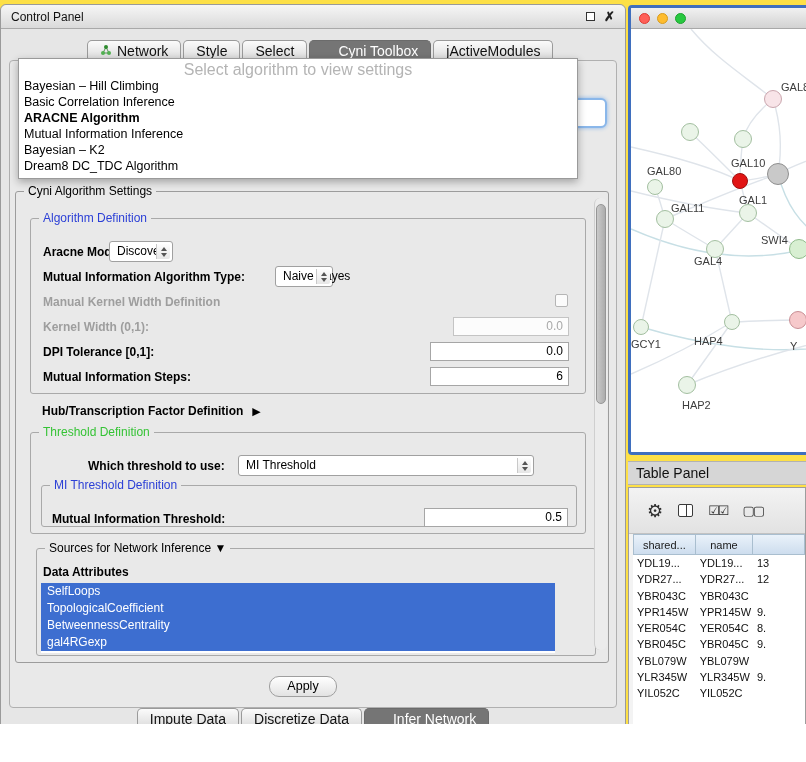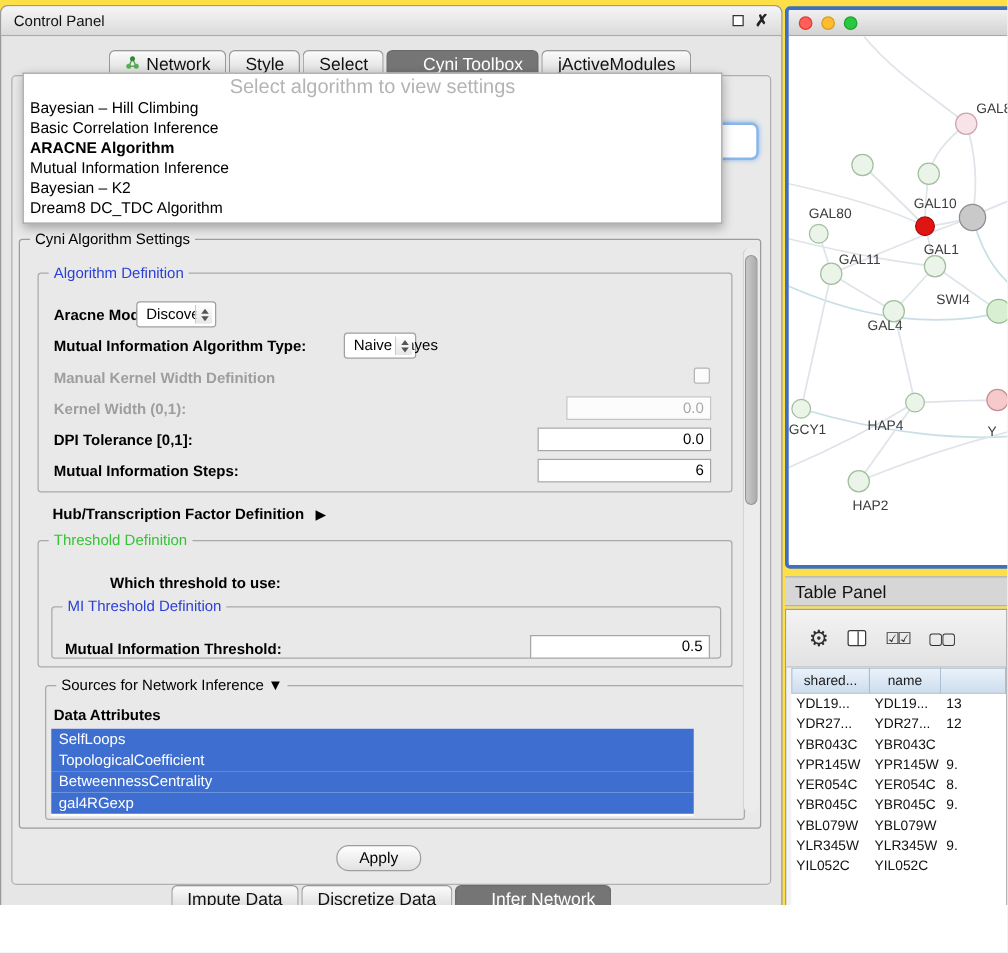--- a/index.html
+++ b/index.html
@@ -236,20 +236,27 @@
 
       <div class="hub-row">
         <span class="blabel">Hub/Transcription Factor Definition</span>
         <span class="hub-arrow">▶</span>
       </div>
 
       <div class="tgroup fs-threshold">
         <span class="tg-title green">Threshold Definition</span>
 
         <span class="blabel lw">Which threshold to use:</span>
+        <div class="combo c3">
+          <span class="combo-val">MI Threshold</span>
+          <span class="stepper">
+              <i class="up"></i>
+              <i class="dn"></i>
+            </span>
+        </div>
 
         <div class="tgroup fs-mi">
           <span class="tg-title blue">MI Threshold Definition</span>
           <span class="blabel lm">Mutual Information Threshold:</span>
           <div class="field f-mi">0.5</div>
         </div>
       </div>
 
       <div class="tgroup fs-sources">
         <span class="tg-title">
@@ -335,21 +342,21 @@
         <div class="net-node" style="left: 158px; top: 210px; width: 20px; height: 20px; background: rgb(216, 239, 210); border-color: rgb(143, 186, 138);"></div>
         <div class="net-node" style="left: 93px; top: 285px; width: 16px; height: 16px; background: rgb(234, 244, 232); border-color: rgb(163, 191, 160);"></div>
         <div class="net-node" style="left: 158px; top: 282px; width: 18px; height: 18px; background: rgb(246, 201, 203); border-color: rgb(201, 143, 149);"></div>
         <div class="net-node" style="left: 2px; top: 290px; width: 16px; height: 16px; background: rgb(234, 244, 232); border-color: rgb(163, 191, 160);"></div>
         <div class="net-node" style="left: 47px; top: 347px; width: 18px; height: 18px; background: rgb(234, 244, 232); border-color: rgb(163, 191, 160);"></div>
         <div class="net-label" style="left: 150px; top: 52px;">GAL8</div>
         <div class="net-label" style="left: 16px; top: 136px;">GAL80</div>
         <div class="net-label" style="left: 100px; top: 128px;">GAL10</div>
         <div class="net-label" style="left: 0px; top: 173px; margin-left: 40px;">GAL11</div>
         <div class="net-label" style="left: 108px; top: 165px;">GAL1</div>
-        <div class="net-label" style="left: 118px; top: 205px;">SWI4</div>
+        <div class="net-label" style="left: 130px; top: 205px;">SWI4</div>
         <div class="net-label" style="left: 63px; top: 226px;">GAL4</div>
         <div class="net-label" style="left: 0px; top: 309px;">GCY1</div>
         <div class="net-label" style="left: 63px; top: 306px;">HAP4</div>
         <div class="net-label" style="left: 51px; top: 370px;">HAP2</div>
         <div class="net-label" style="left: 159px; top: 311px;">Y</div>
       </div>
   </div>
 
   <div class="tp-strip">
     <span>Table Panel</span>

